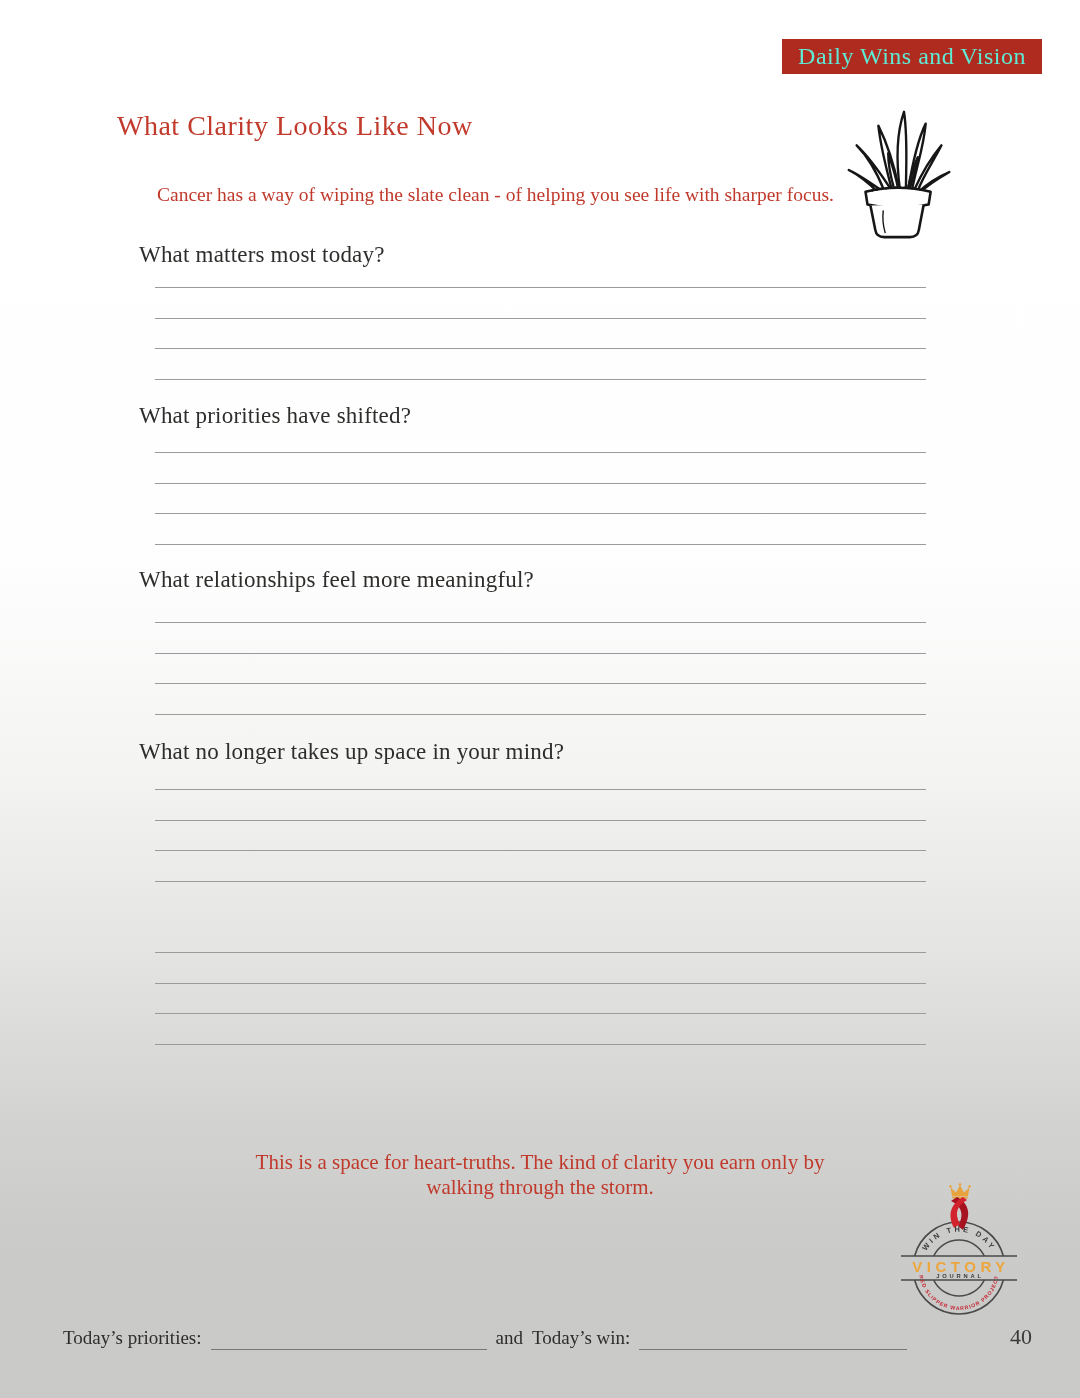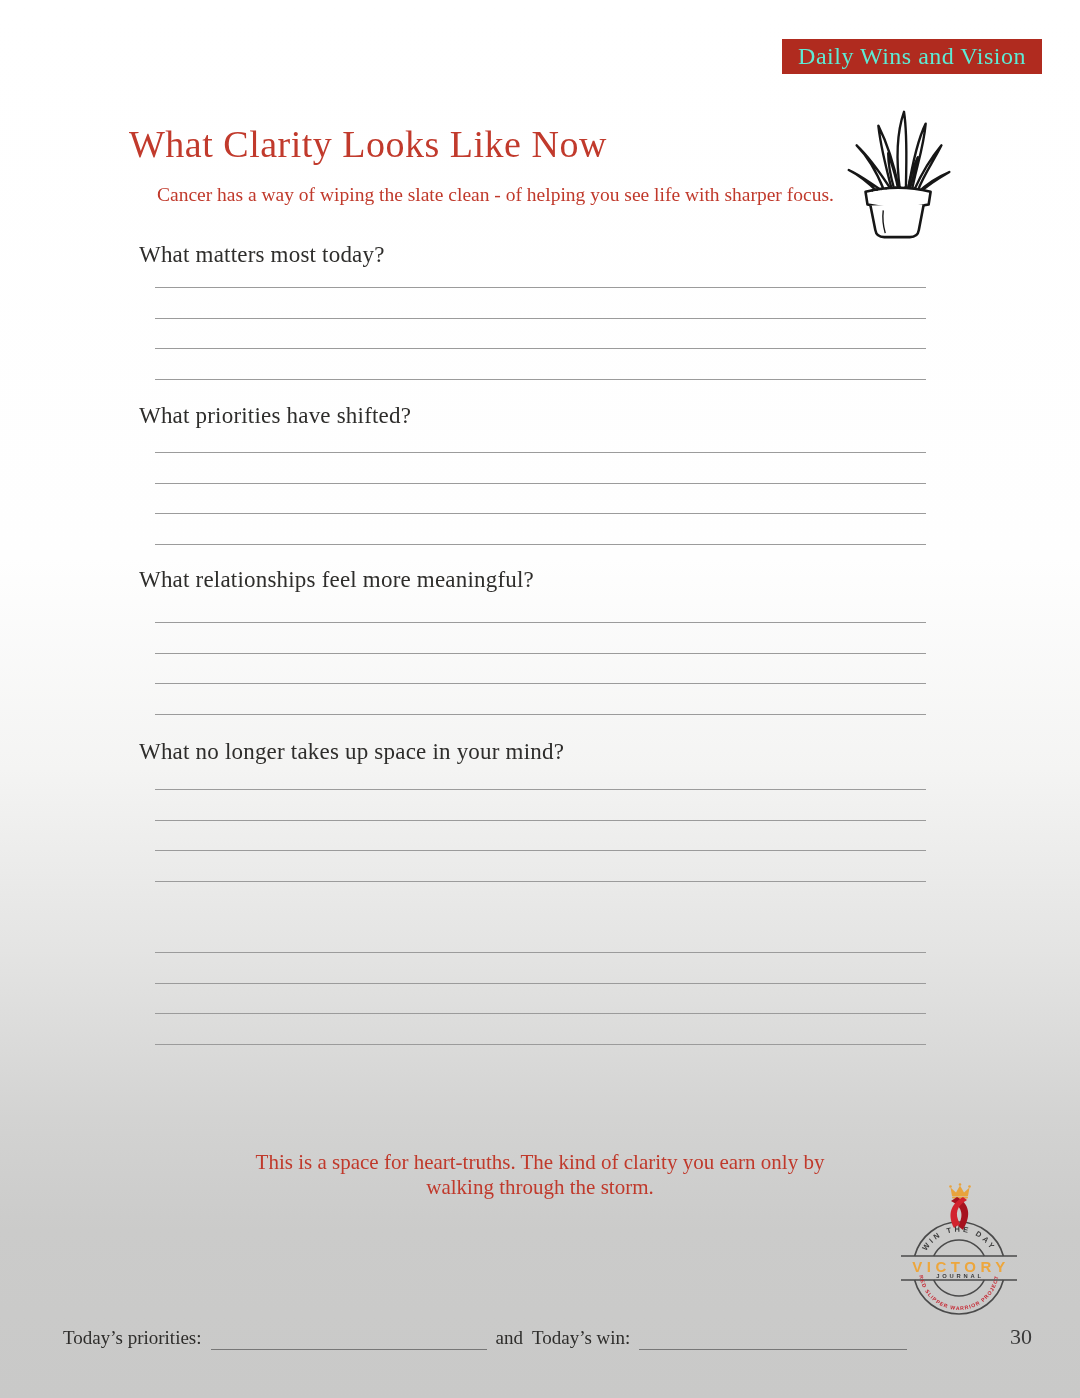--- a/index.html
+++ b/index.html
@@ -15,22 +15,22 @@
   }
   
   .badge{
     position:absolute; left:782px; top:39px; width:260px; height:35px;
     background:#b02b1f; color:#5eead4;
     display:flex; align-items:center; justify-content:center;
     font-size:24px; letter-spacing:0.5px;
   }
   
   .title{
-    position:absolute; left:117px; top:110px; margin:12px;
-    font-size:38px; font-weight:400; color:#c13a2c; letter-spacing:0.5px;
+    position:absolute; left:117px; top:110px; margin:0;
+    font-size:28px; font-weight:400; color:#c13a2c; letter-spacing:0.5px;
   }
   .subtitle{
     position:absolute; left:145px; top:172px; margin:12px;
     font-size:19.5px; color:#c0392b;
   }
   
   .plant{ position:absolute; left:838px; top:96px; }
   
   .q-label{
     position:absolute; left:133px; margin:6px;
@@ -171,16 +171,16 @@
     <text x="62" y="90" text-anchor="middle" font-family="Liberation Sans, sans-serif" font-size="15" font-weight="600" letter-spacing="4.5" fill="#eda63c">VICTORY</text>
     <text x="61" y="96" text-anchor="middle" font-family="Liberation Sans, sans-serif" font-size="5.8" font-weight="700" letter-spacing="2.8" fill="#3b3b3b">JOURNAL</text>
   </svg>
 
   <div class="footer">
     <span class="lbl">Today’s priorities:</span>
     <span class="fline w1"></span>
     <span class="lbl">and</span>
     <span class="lbl">Today’s win:</span>
     <span class="fline w2"></span>
-    <span class="pagenum">30</span>
+    <span class="pagenum">40</span>
   </div>
 
 </div>
 
 </body></html>

